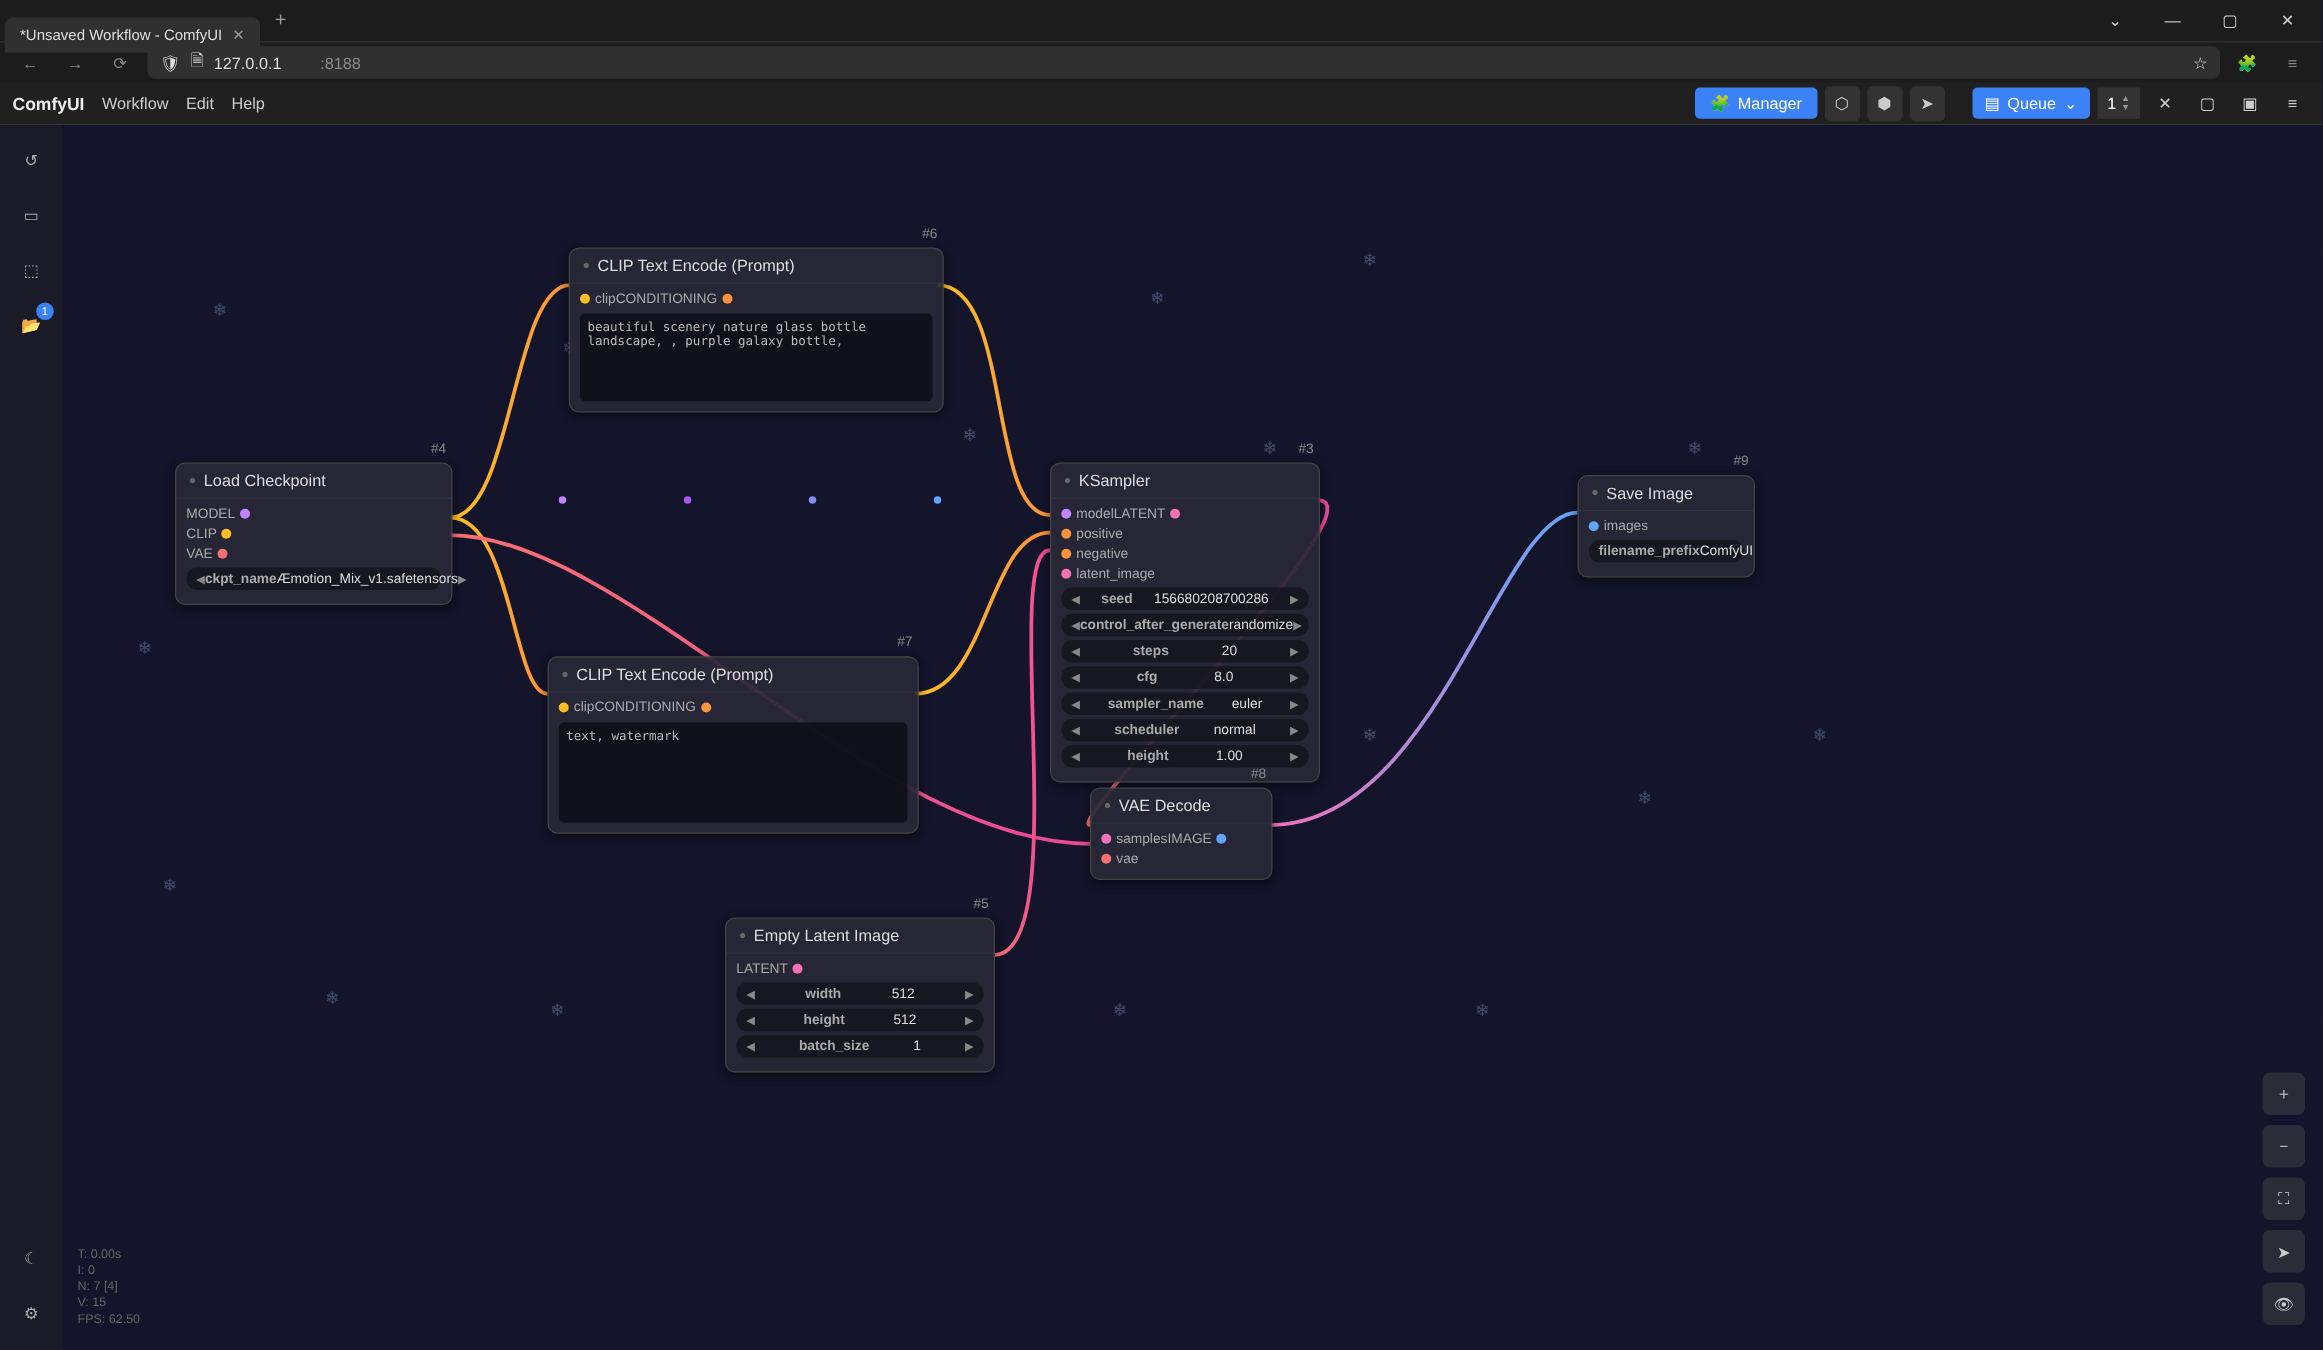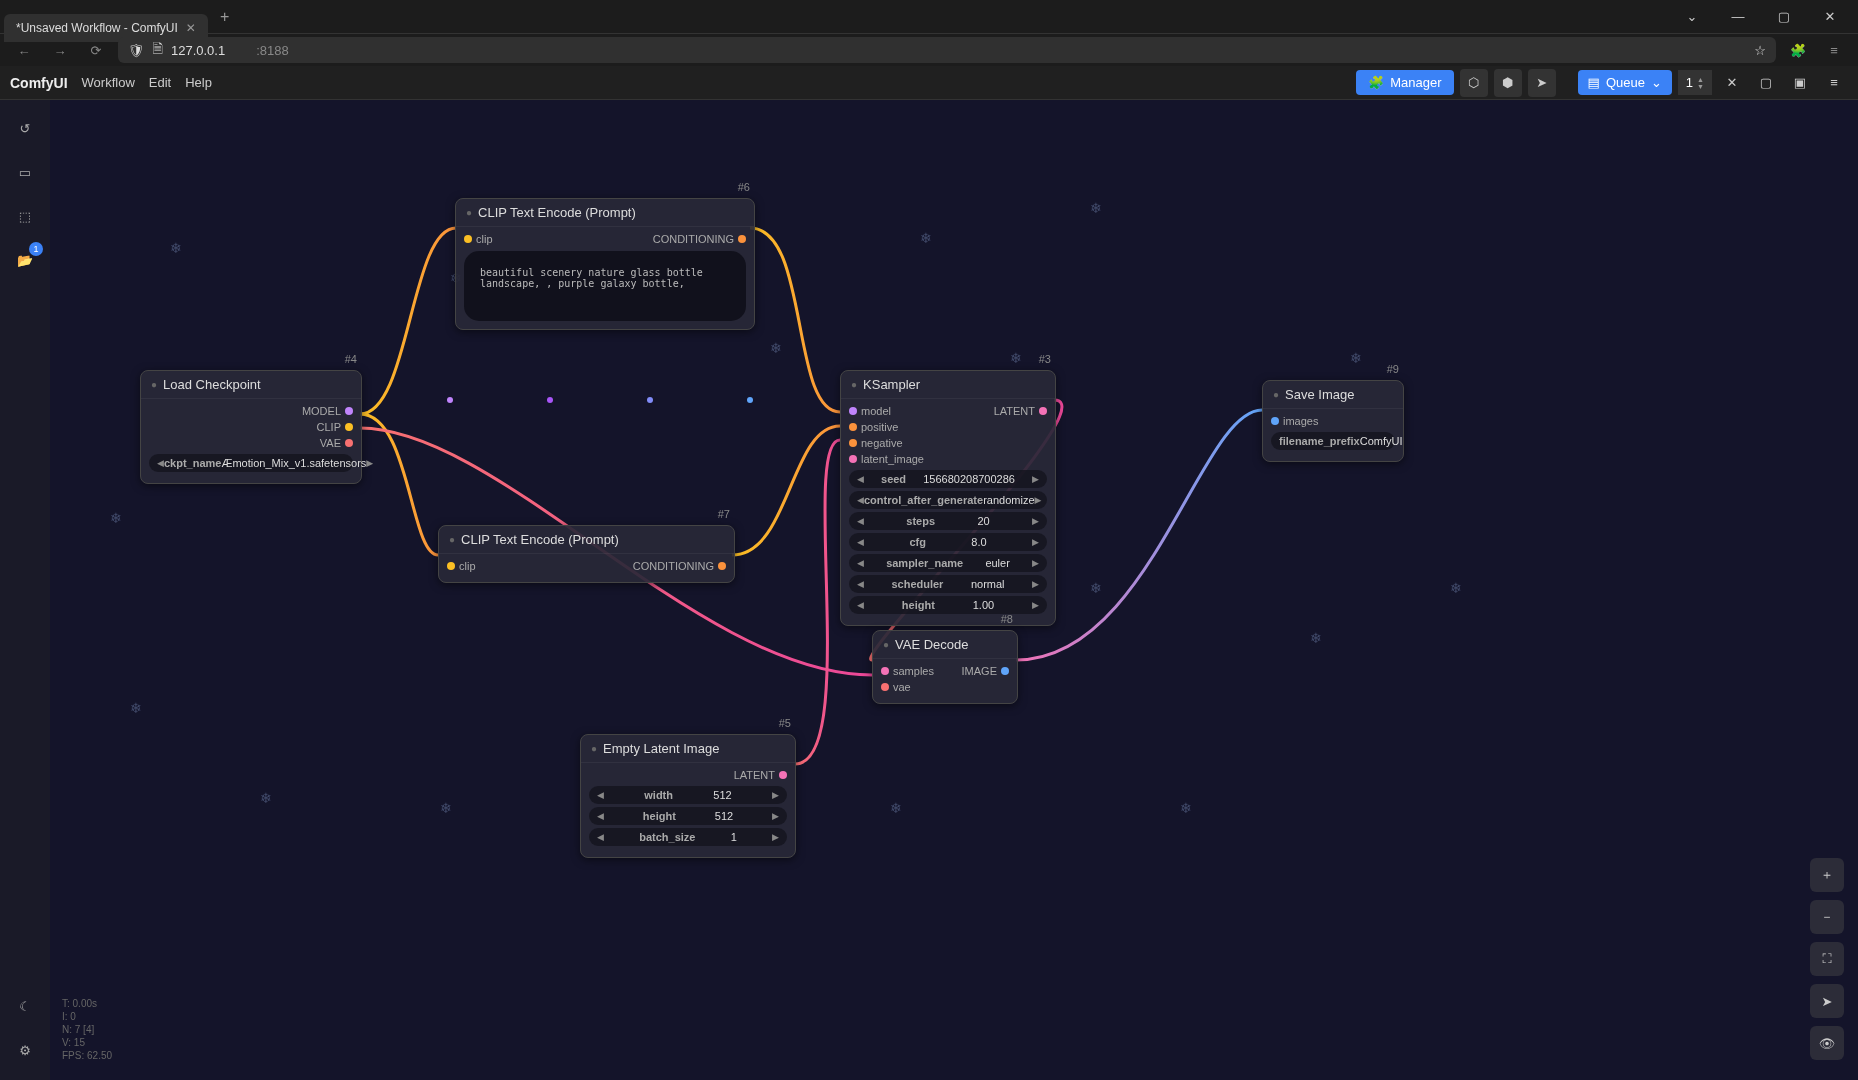--- a/index.html
+++ b/index.html
@@ -115,21 +115,21 @@
   position: absolute;
   background: rgba(40,40,55,0.92);
   border: 1px solid #444;
   border-radius: 8px;
   box-shadow: 0 2px 8px rgba(0,0,0,0.5);
 }
 .node-header { padding: 6px 10px; font-size: 13px; color: #ddd; display: flex; align-items: center; gap: 6px; border-bottom: 1px solid rgba(255,255,255,0.05); }
 .node-header .dot { color: #666; font-size: 10px; }
 .node-body { padding: 4px 8px 8px; position: relative; }
 .node-id { position: absolute; top: -18px; right: 4px; font-size: 11px; color: #888; }
-.port-row { display: flex; justify-content: space-between; align-items: center; padding: 2px 0; font-size: 11px; color: #aaa; }
+.port-row { display: flex; align-items: center; padding: 2px 0; font-size: 11px; color: #aaa; }
 .port-left { display: flex; align-items: center; gap: 4px; }
 .port-right { display: flex; align-items: center; gap: 4px; }
 .port-dot { width: 8px; height: 8px; border-radius: 50%; }
 .dot-model { background: #c084fc; }
 .dot-clip { background: #fbbf24; }
 .dot-vae { background: #f87171; }
 .dot-cond { background: #fb923c; }
 .dot-latent { background: #f472b6; }
 .dot-image { background: #60a5fa; }
 .widget {
@@ -141,22 +141,22 @@
   align-items: center;
   justify-content: space-between;
   font-size: 11px;
   color: #ccc;
 }
 .widget .arrow { color: #888; font-size: 9px; cursor: pointer; }
 .widget .label { color: #aaa; font-weight: bold; }
 .widget .value { color: #ddd; }
 .text-area {
   background: rgba(15,15,25,0.9);
-  border-radius: 15px;
-  padding: 16px;
+  border-radius: 4px;
+  padding: 6px;
   font-size: 10px;
   color: #bbb;
   font-family: monospace;
   min-height: 70px;
   margin-top: 4px;
 }
 .right-controls { position: absolute; right: 14px; bottom: 20px; display: flex; flex-direction: column; gap: 8px; z-index: 5; }
 .rc-btn { width: 34px; height: 34px; background: rgba(50,50,60,0.8); border-radius: 6px; display: flex; align-items: center; justify-content: center; color: #ccc; cursor: pointer; }
 svg.wire { position: absolute; left: 0; top: 0; pointer-events: none; }
 .sparkle { position: absolute; color: rgba(170,200,255,0.3); font-size: 14px; pointer-events: none; }
@@ -379,20 +379,21 @@
         <div class="port-row">
           <span class="port-left">
               <span class="port-dot dot-clip"></span>
               <span>clip</span>
             </span>
           <span class="port-right">
               <span>CONDITIONING</span>
               <span class="port-dot dot-cond"></span>
             </span>
         </div>
+        <div class="text-area" style="min-height:80px">text, watermark</div>
       </div>
     </div>
 
     <div class="node" style="left:530px;top:634px;width:216px">
       <div class="node-id">#5</div>
       <div class="node-header">
           <span class="dot">●</span>
           <span>Empty Latent Image</span>
         </div>
       <div class="node-body">

